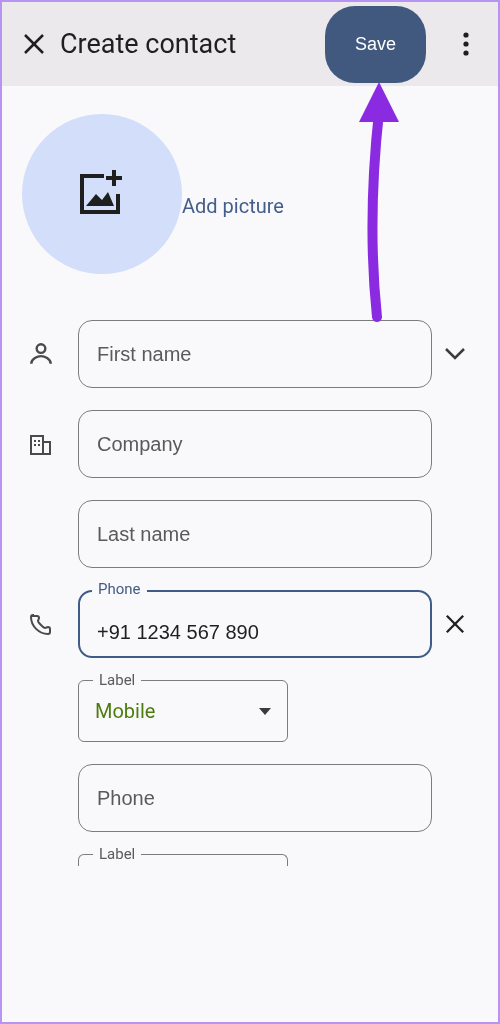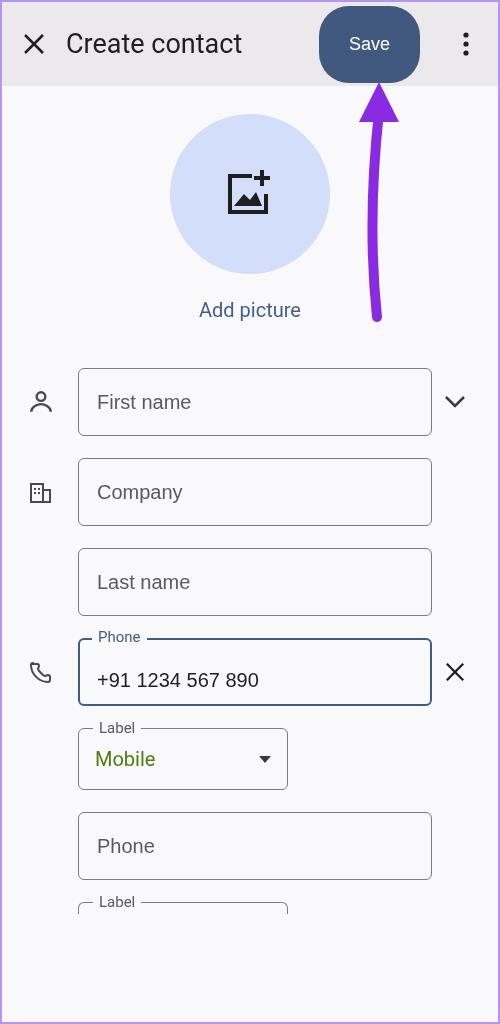--- a/index.html
+++ b/index.html
@@ -11,21 +11,21 @@
       position: relative;
       border: 2px solid #b794f4;
       overflow: hidden;
     }
     .topbar {
       height: 84px;
       background: #ece9ec;
       display: flex;
       align-items: center;
       padding: 0 18px;
-      gap: 18px;
+      gap: 12px;
     }
     .close-x {
       width: 28px; height: 28px;
       display: flex; align-items: center; justify-content: center;
       cursor: pointer;
     }
     .title {
       font-size: 27px;
       color: #1f1f1f;
       flex: 1;
@@ -44,21 +44,21 @@
       width: 28px; height: 28px;
       display: flex; align-items: center; justify-content: center;
       margin-left: 14px;
       cursor: pointer;
     }
     .content {
       padding: 28px 20px 0 20px;
     }
     .avatar-area {
       display: flex;
-      flex-direction: column;
+      flex-direction: row;
       align-items: center;
       margin-bottom: 46px;
     }
     .avatar-circle {
       width: 160px; height: 160px;
       border-radius: 50%;
       background: #d3defa;
       display: flex;
       align-items: center; justify-content: center;
       cursor: pointer;
@@ -82,21 +82,21 @@
     }
     .row-icon.empty { width: 56px; }
     .field-wrap {
       flex: 1;
       position: relative;
     }
     .text-field {
       width: 100%;
       height: 68px;
       border: 1px solid #7c7c7c;
-      border-radius: 6px;
+      border-radius: 14px;
       background: transparent;
       padding: 0 18px;
       font-size: 20px;
       color: #1f1f1f;
       outline: none;
     }
     .text-field::placeholder { color: #5a5a5a; }
     .text-field.focused {
       border: 2px solid #3f5b87;
       padding: 20px 17px 0 17px;

